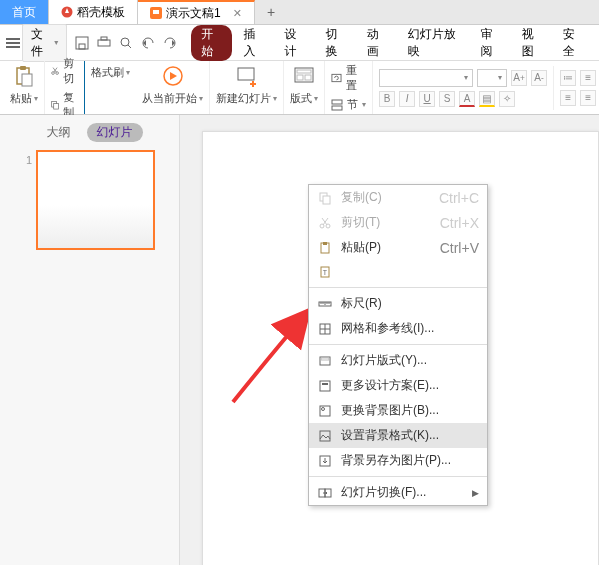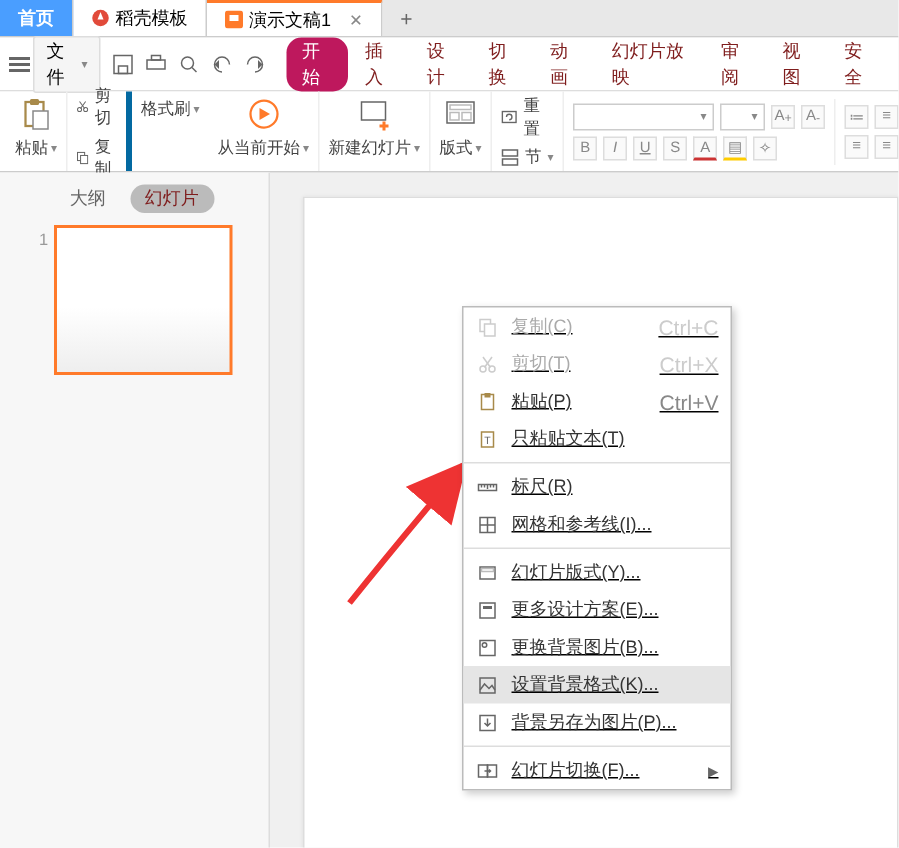--- a/index.html
+++ b/index.html
@@ -1,57 +1,57 @@
 <!DOCTYPE html>
 <html><head>
 <meta charset="utf-8">
 <style>
 * { margin: 0; padding: 0; box-sizing: border-box; font-family: "Microsoft YaHei", sans-serif; }
 body { width: 599px; height: 565px; background: #f0f0f0; overflow: hidden; position: relative; }
 
 .tab-bar { height: 25px; background: #e8e8e8; display: flex; align-items: stretch; border-bottom: 1px solid #ccc; }
 .tab { display: flex; align-items: center; gap: 4px; padding: 0 12px; font-size: 12px; border-right: 1px solid #ccc; background: #fff; position: relative; }
-.tab.home { background: #4a9eff; color: #fff; font-weight: bold; }
+.tab.home { background: #4a9eff; color: #fff; font-weight: normal; }
 .tab .tab-icon { width: 12px; height: 12px; display: inline-flex; align-items: center; justify-content: center; }
 .tab .close-x { margin-left: 8px; font-size: 11px; color: #888; }
 .tab .add-plus { font-size: 14px; color: #666; }
 
 .menu-bar { height: 36px; background: #fff; display: flex; align-items: center; gap: 2px; padding: 0 6px; border-bottom: 1px solid #ddd; font-size: 12px; }
 .file-menu { background: #f5f5f5; border: 1px solid #ddd; padding: 1px 8px; border-radius: 2px; display: flex; align-items: center; gap: 3px; }
 .menu-icons { display: flex; gap: 8px; margin-left: 6px; margin-right: 12px; }
 .menu-ico { width: 14px; height: 14px; color: #555; display: inline-flex; }
-.menu-tab { padding: 0 9px; color: #7f1d1d; cursor: pointer; }
-.menu-tab.active { background: #be185d; color: #fff; border-radius: 10px; padding: 1px 10px; }
+.menu-tab { padding: 0 9px; color: #000000; cursor: pointer; }
+.menu-tab.active { background: #7f1d1d; color: #fff; border-radius: 10px; padding: 1px 10px; }
 
 .ribbon { height: 54px; background: #fff; display: flex; align-items: center; padding: 0 4px; border-bottom: 1px solid #ccc; }
 .ribbon-group { display: flex; flex-direction: column; align-items: center; padding: 4px 6px; border-right: 1px solid #eee; height: 100%; justify-content: flex-start; }
 .ribbon-big-icon { width: 24px; height: 24px; display: flex; align-items: center; justify-content: center; margin-bottom: 2px; }
 .ribbon-label { font-size: 11px; color: #444; white-space: nowrap; display: flex; align-items: center; gap: 2px; }
-.ribbon-small-stack { display: flex; flex-direction: column; gap: 4px; font-size: 11px; color: #444; padding: 4px 6px; border-right: 4px solid #0369a1; height: 100%; justify-content: center; }
+.ribbon-small-stack { display: flex; flex-direction: column; gap: 4px; font-size: 11px; color: #444; padding: 4px 6px; border-right: 1px solid #0369a1; height: 100%; justify-content: center; }
 .ribbon-small-stack span { display: flex; align-items: center; gap: 4px; }
 .font-area { display: flex; flex-direction: column; gap: 4px; padding: 4px 6px; }
 .font-row { display: flex; align-items: center; gap: 4px; }
 .font-box { border: 1px solid #ccc; background: #fff; font-size: 11px; padding: 1px 4px; height: 18px; display: flex; align-items: center; justify-content: space-between; color: #aaa; }
 .font-name-box { width: 94px; }
 .font-size-box { width: 30px; }
 .mini-btn { width: 16px; height: 16px; border: 1px solid #ddd; background: #fafafa; font-size: 10px; display: flex; align-items: center; justify-content: center; color: #888; }
 .para-area { display: flex; flex-direction: column; gap: 4px; padding: 4px 6px; border-left: 1px solid #eee; }
 
 .body-area { display: flex; height: calc(565px - 25px - 24px - 54px); }
 .side-panel { width: 180px; background: #f7f7f7; border-right: 1px solid #ddd; padding: 8px 24px; }
 .panel-tabs { display: flex; justify-content: center; gap: 6px; font-size: 12px; color: #666; margin-bottom: 8px; }
 .panel-tab-chip { padding: 1px 10px; border-radius: 10px; }
-.panel-tab-chip.active { background: #bbb; color: #7f1d1d; }
+.panel-tab-chip.active { background: #bbb; color: #4c1d95; }
 .slide-num { font-size: 11px; color: #999; position: absolute; left: 2px; top: 4px; }
 .thumb-wrap { position: relative; display: flex; }
 .slide-thumb { width: 176px; height: 100px; background: linear-gradient(to bottom, #fff 55%, #eee); border: 2px solid #ff7a2a; margin-left: 12px; }
 
 .canvas-area { flex: 1; background: #fff; margin: 16px 0 0 22px; border: 1px solid #ddd; box-shadow: 0 0 3px rgba(0,0,0,0.08); }
 
-.context-menu { position: absolute; top: 204px; left: 308px; width: 180px; background: #fff; border: 1px solid #bbb; box-shadow: 2px 2px 5px rgba(0,0,0,0.2); font-size: 12px; z-index: 10; text-decoration: underline; }
+.context-menu { position: absolute; top: 184px; left: 308px; width: 180px; background: #fff; border: 1px solid #bbb; box-shadow: 2px 2px 5px rgba(0,0,0,0.2); font-size: 12px; z-index: 10; }
 .ctx-item { display: flex; align-items: center; padding: 4px 8px; gap: 8px; color: #333; position: relative; }
 .ctx-item.disabled { color: #aaa; }
 .ctx-item.highlight { background: #e5e5e5; }
 .ctx-icon-slot { width: 16px; height: 16px; display: inline-flex; align-items: center; justify-content: center; }
 .ctx-text { flex: 1; }
 .ctx-shortcut { font-size: 14px; color: #888; }
 .ctx-item.disabled .ctx-shortcut { color: #ccc; }
 .ctx-arrow { font-size: 9px; color: #666; }
 .ctx-sep { height: 1px; background: #ddd; margin: 3px 0; }
 
@@ -337,21 +337,20 @@
     <span class="ctx-text">粘贴(P)</span>
     <span class="ctx-shortcut">Ctrl+V</span>
   </div>
   <div class="ctx-item">
     <span class="ctx-icon-slot">
         <svg width="14" height="14" viewBox="0 0 14 14">
           <rect x="3" y="2" width="8" height="10" fill="none" stroke="#a88a4a"></rect>
           <text x="7" y="10" font-size="7" text-anchor="middle" fill="#666">T</text>
         </svg>
       </span>
-    <span class="ctx-text">只粘贴文本(T)</span>
   </div>
   <div class="ctx-sep"></div>
   <div class="ctx-item">
     <span class="ctx-icon-slot">
         <svg width="14" height="14" viewBox="0 0 14 14">
           <rect x="1" y="5" width="12" height="4" fill="none" stroke="#666"></rect>
           <line x1="3" y1="5" x2="3" y2="7" stroke="#666"></line>
           <line x1="5" y1="5" x2="5" y2="7" stroke="#666"></line>
           <line x1="7" y1="5" x2="7" y2="8" stroke="#666"></line>
           <line x1="9" y1="5" x2="9" y2="7" stroke="#666"></line>

